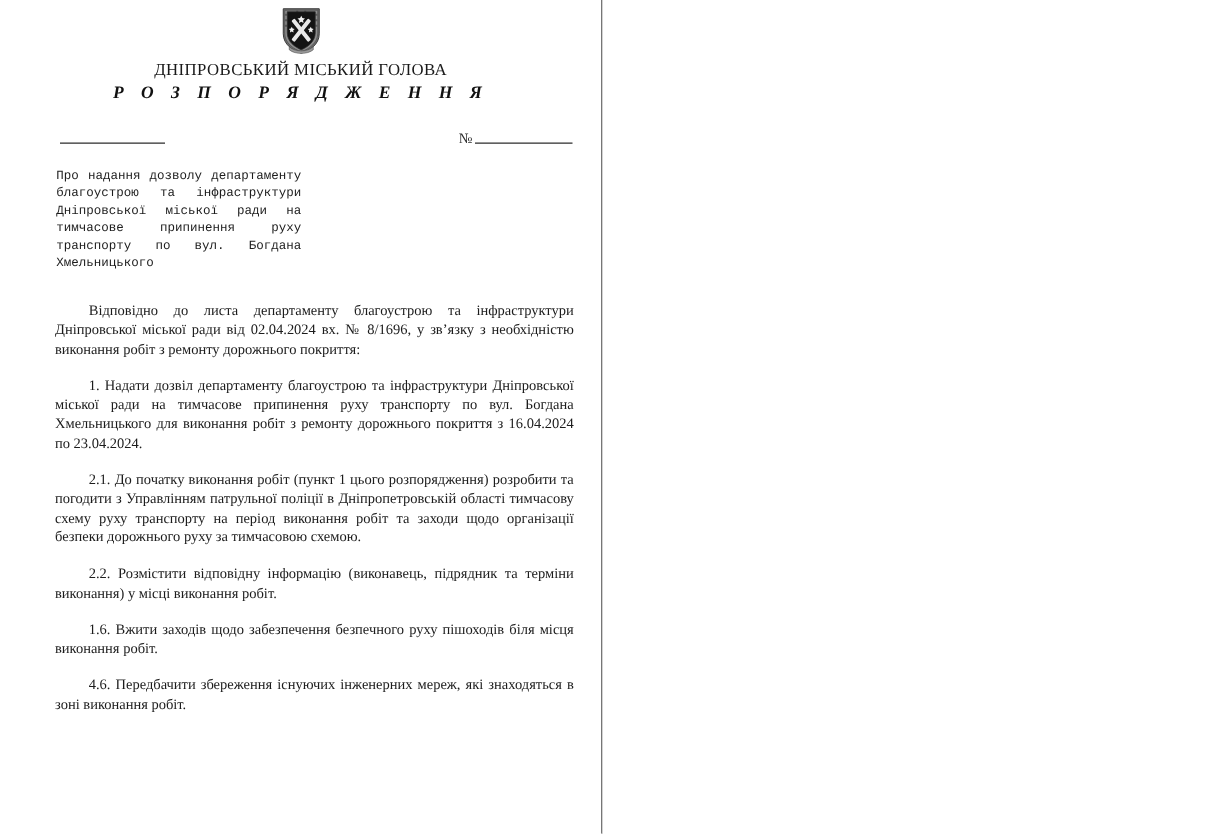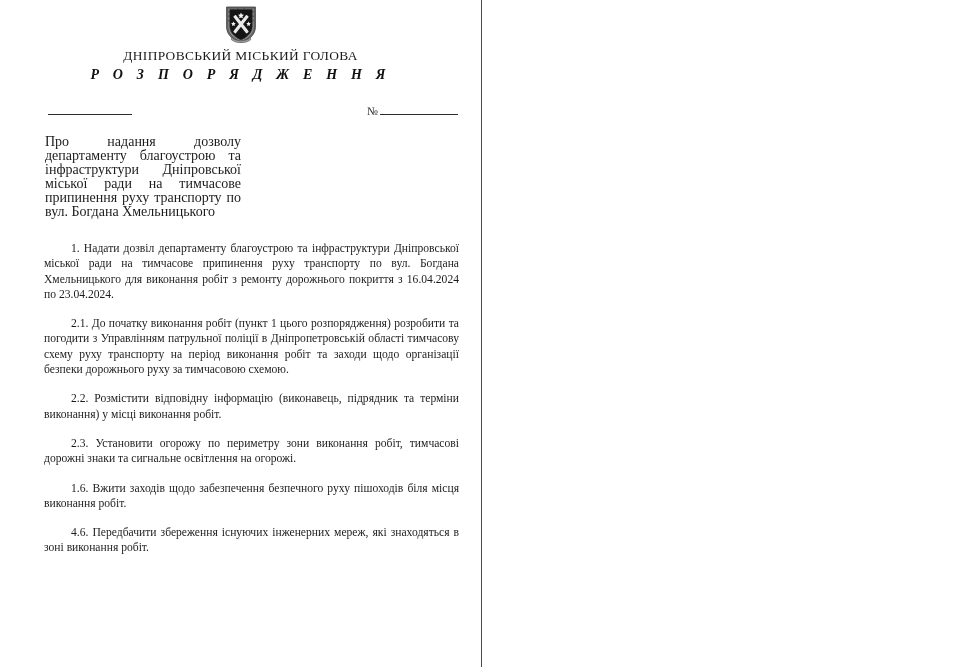--- a/index.html
+++ b/index.html
@@ -111,25 +111,26 @@
     line-height: 1;
     color: #2c2c2c;
   }
 
   
   .subject {
     position: absolute;
     left: 45px;
     top: 135px;
     width: 196px;
-    font-size: 14px;
+    font-size: 10px;
     line-height: 14.1px;
     text-align: justify;
     text-align-last: left;
     color: #1c1c1c;
+    font-family: Liberation Mono, monospace;
   }
 
   
   .body-col {
     position: absolute;
     font-size: 11.6px;
     line-height: 15.3px;
     text-align: justify;
     color: #1c1c1c;
     hyphens: manual;
@@ -197,24 +198,24 @@
 
     <div class="reg-line">
       <span class="rule rule-date"></span>
       <span class="num-sign">№</span>
       <span class="rule rule-num"></span>
     </div>
 
     <div class="subject">Про надання дозволу департаменту благоустрою та інфраструктури Дніпровської міської ради на тимчасове припинення руху транспорту по вул. Богдана Хмельницького</div>
 
     <div class="body-col body-left">
+      <p>Відповідно до листа департаменту благоустрою та інфраструктури Дніпровської міської ради від 02.04.2024 вх. № 8/1696, у зв’язку з необхідністю виконання робіт з ремонту дорожнього покриття:</p>
       <p>1. Надати дозвіл департаменту благоустрою та інфраструктури Дніпровської міської ради на тимчасове припинення руху транспорту по вул. Богдана Хмельницького для виконання робіт з ремонту дорожнього покриття з 16.04.2024 по 23.04.2024.</p>
       <p>2.1. До початку виконання робіт (пункт 1 цього розпорядження) розробити та погодити з Управлінням патрульної поліції в Дніпропетровській області тимчасову схему руху транспорту на період виконання робіт та заходи щодо організації безпеки дорожнього руху за тимчасовою схемою.</p>
       <p>2.2. Розмістити відповідну інформацію (виконавець, підрядник та терміни виконання) у місці виконання робіт.</p>
-      <p>2.3. Установити огорожу по периметру зони виконання робіт, тимчасові дорожні знаки та сигнальне освітлення на огорожі.</p>
       <p>1.6. Вжити заходів щодо забезпечення безпечного руху пішоходів біля місця виконання робіт.</p>
       <p>4.6. Передбачити збереження існуючих інженерних мереж, які знаходяться в зоні виконання робіт.</p>
     </div>
   </div>
 
   <div class="page-divider"></div>
 
   <div class="page page-right">
 
     

